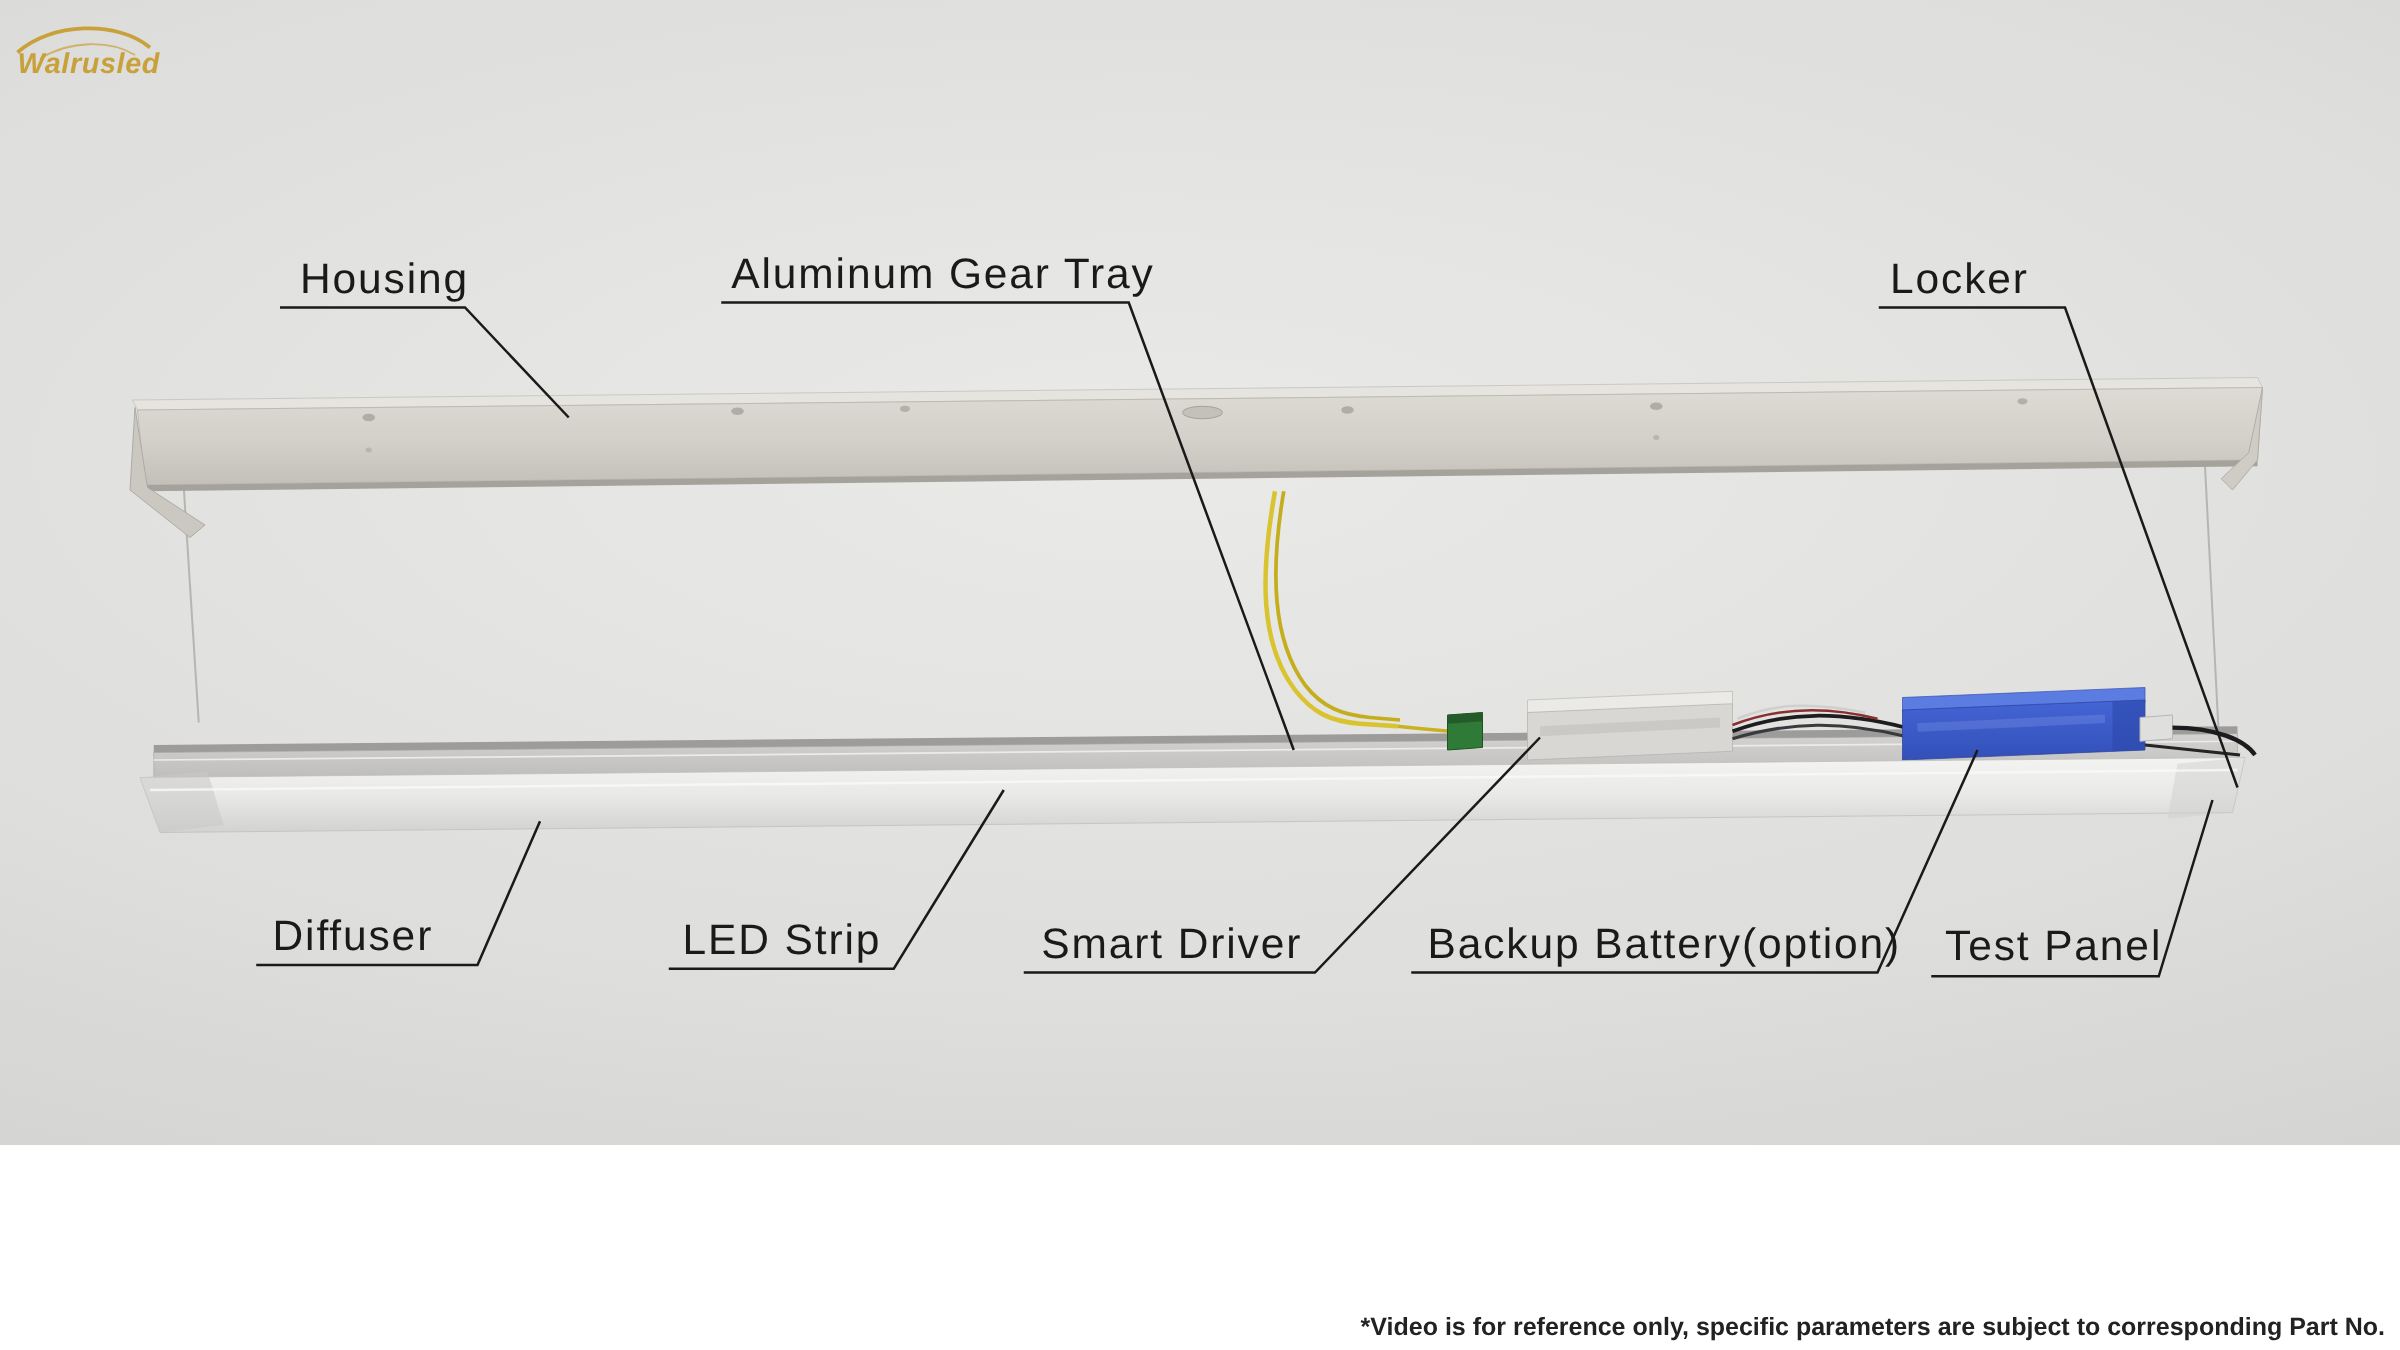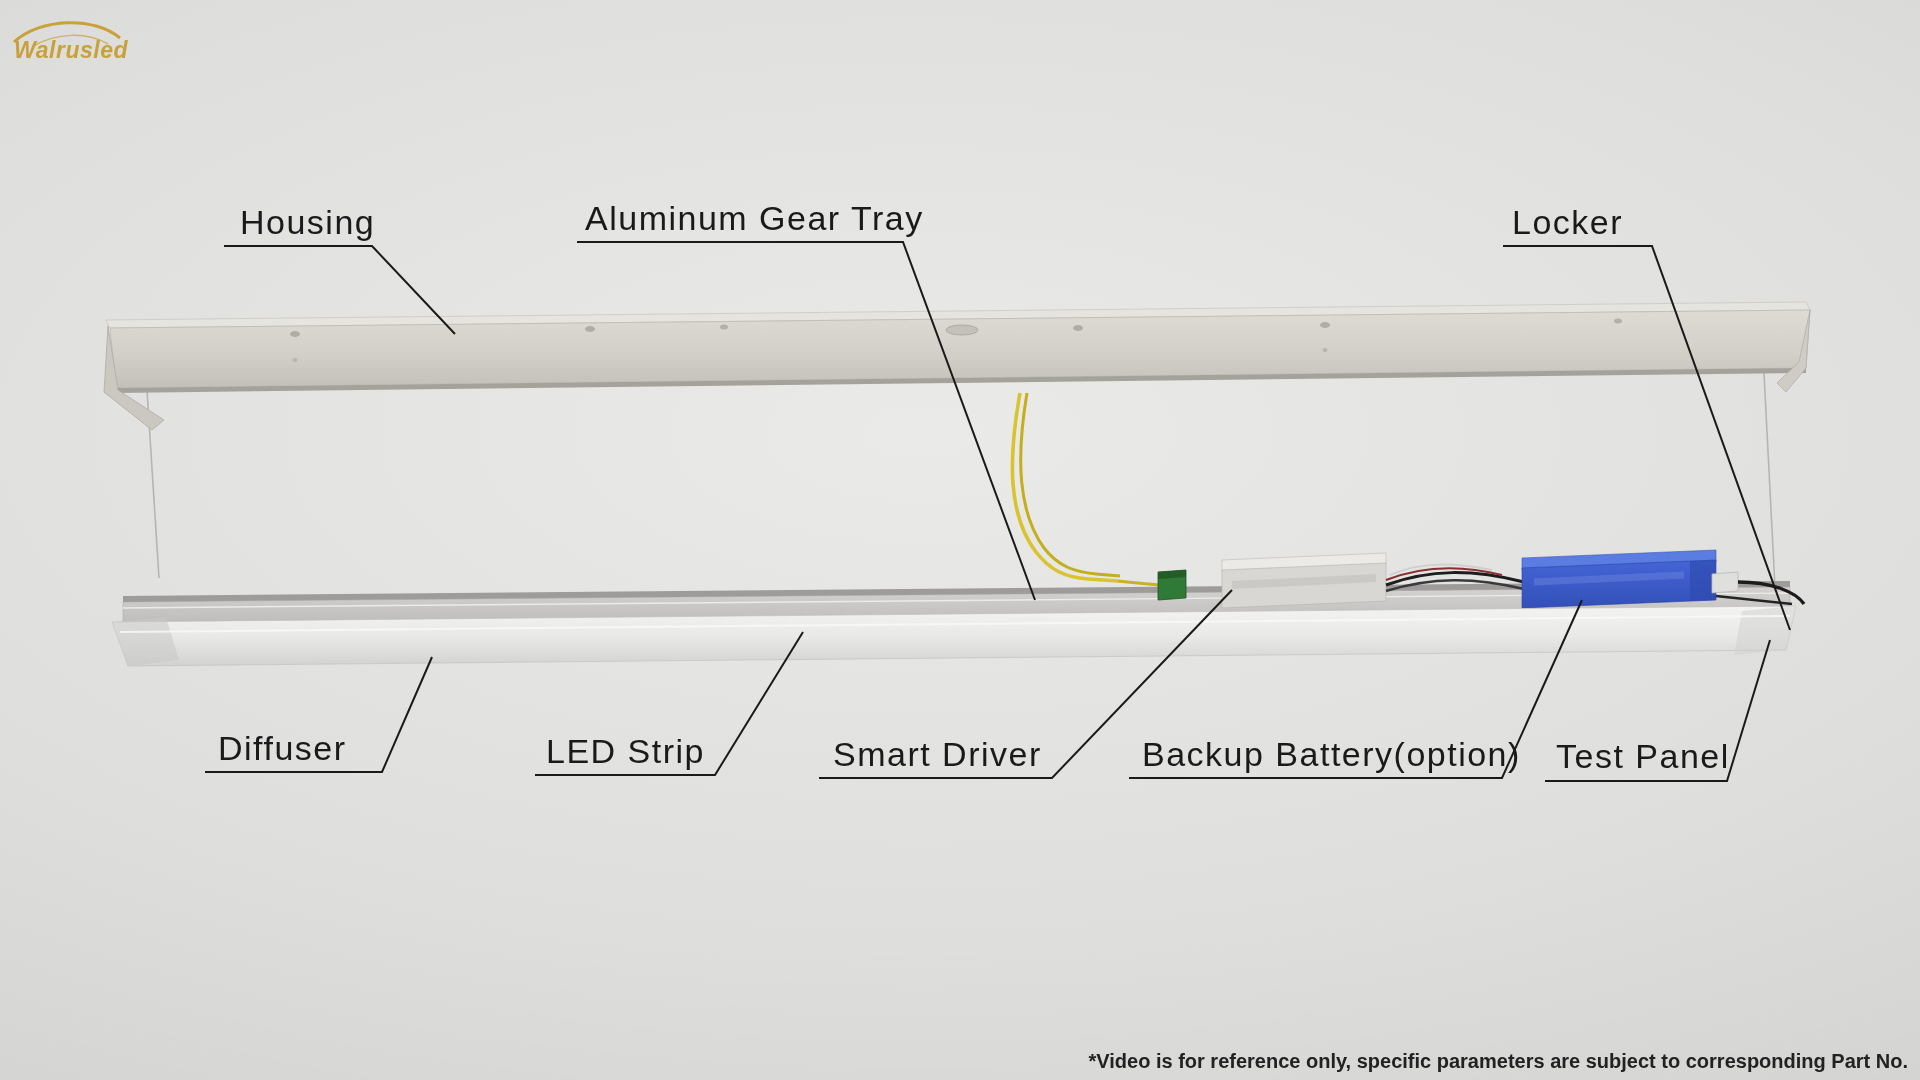--- a/index.html
+++ b/index.html
@@ -1,21 +1,21 @@
 <!DOCTYPE html>
 <html><head>
 <meta charset="utf-8">
 <style>
   html,body{margin:0;padding:0;}
   body{
     width:1920px;height:1080px;overflow:hidden;
     font-family:"Liberation Sans",sans-serif;
   }
   .stage{
-    position:relative;width:1920px;height:1080px;
+    position:relative;width:1920px;height:916px;
     background:radial-gradient(ellipse 120% 95% at 48% 40%, #eaeae8 0%, #dededc 50%, #cbcbc9 100%);
   }
   svg{position:absolute;left:0;top:0;}
   .part-label{
     font-size:34px;
     fill:#1a1a1a;
     letter-spacing:1.5px;
   }
   .leader{
     fill:none;stroke:#1a1a1a;stroke-width:2;stroke-linejoin:miter;

